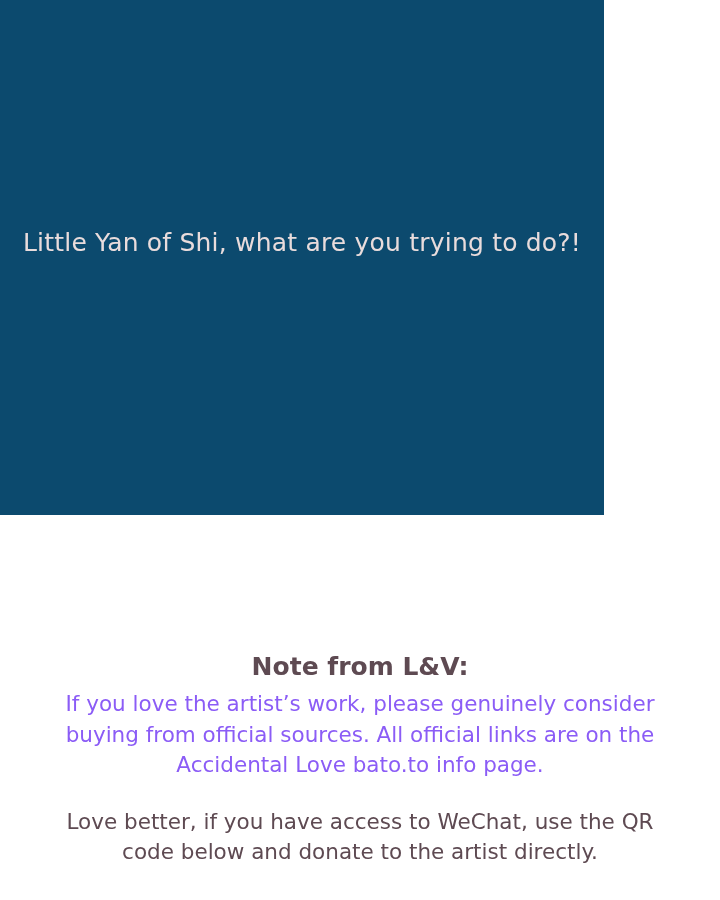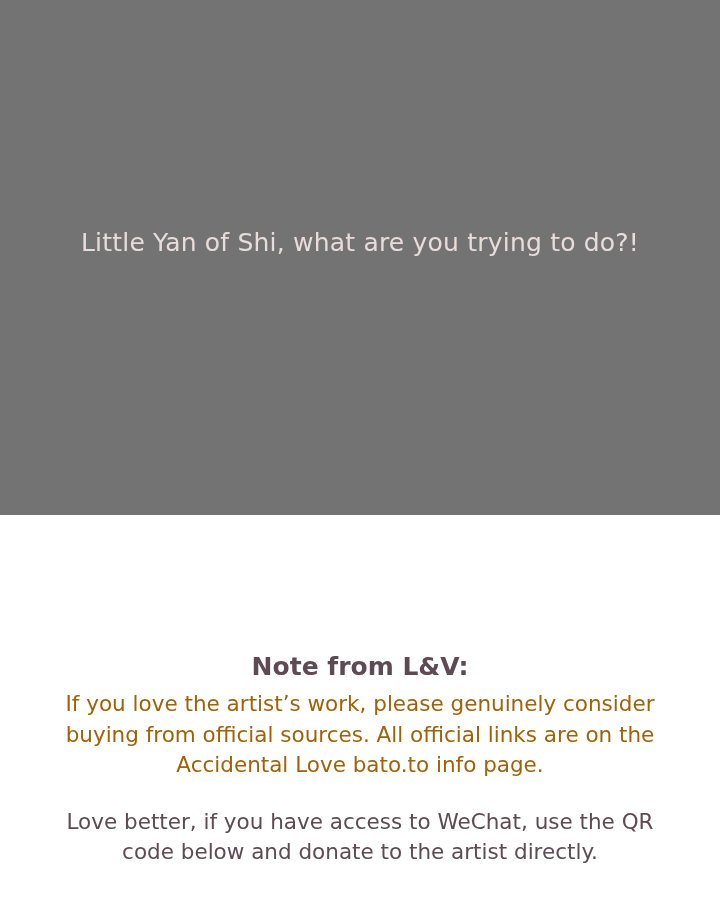--- a/index.html
+++ b/index.html
@@ -15,23 +15,23 @@
   }
   .page {
     position: relative;
     width: 720px;
     height: 900px;
     display: flex;
     flex-direction: column;
   }
   .panel-dark {
     position: relative;
-    width: 720px;
+    width: 604px;
     height: 515px;
-    background: #737373;
+    background: #0c4a6e;
     display: flex;
     align-items: flex-start;
     justify-content: center;
     box-sizing: border-box;
   }
   .dialogue-line {
     margin-top: 228px;
     color: #e9dcdc;
     font-size: 25px;
     font-family: "DejaVu Sans", sans-serif;
@@ -54,21 +54,21 @@
     margin-top: 138px;
     color: #5e4a52;
     font-size: 25px;
     font-weight: 700;
     text-align: center;
     line-height: 1.12;
   }
   .note-body {
     margin-top: 8px;
     width: 600px;
-    color: #a16207;
+    color: #8b5cf6;
     font-size: 21.5px;
     font-weight: 400;
     text-align: center;
     line-height: 1.42;
   }
   .note-body2 {
     margin-top: 26px;
     width: 600px;
     color: #5e4a52;
     font-size: 21.5px;

